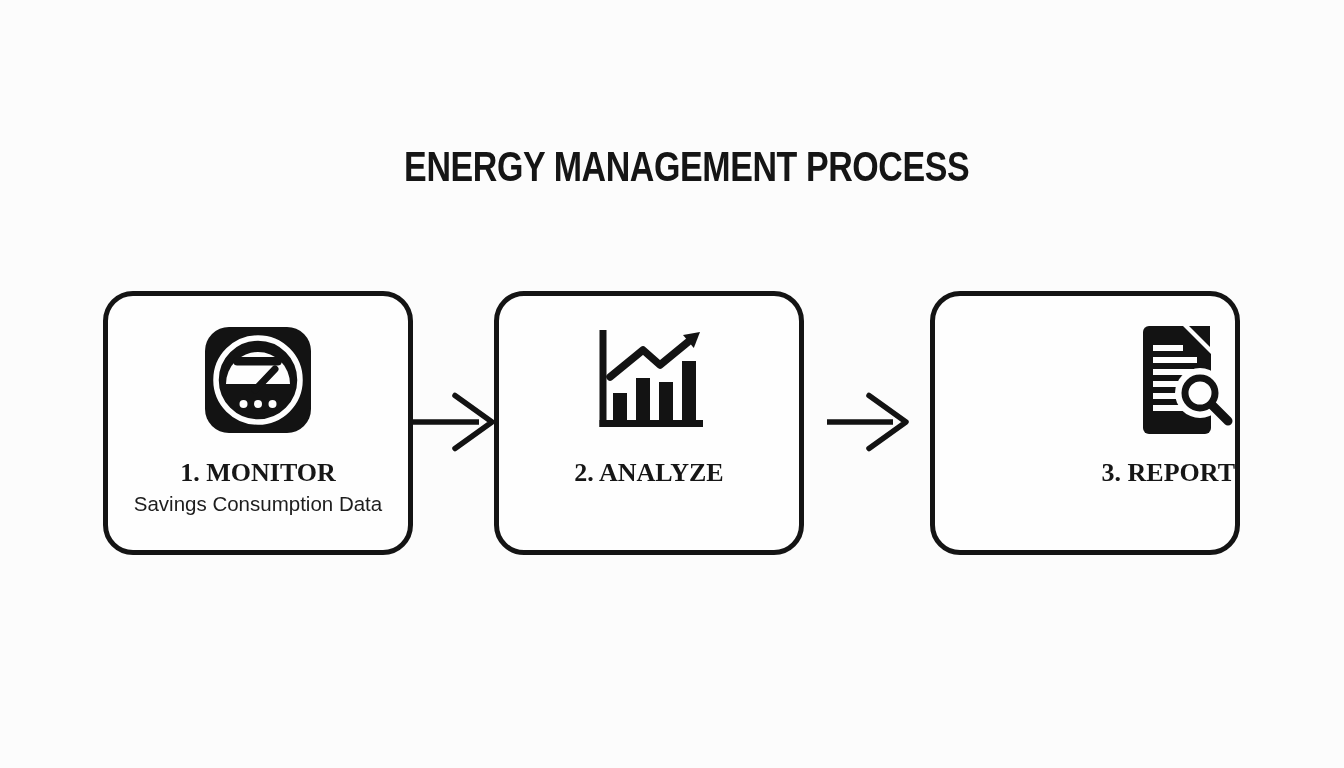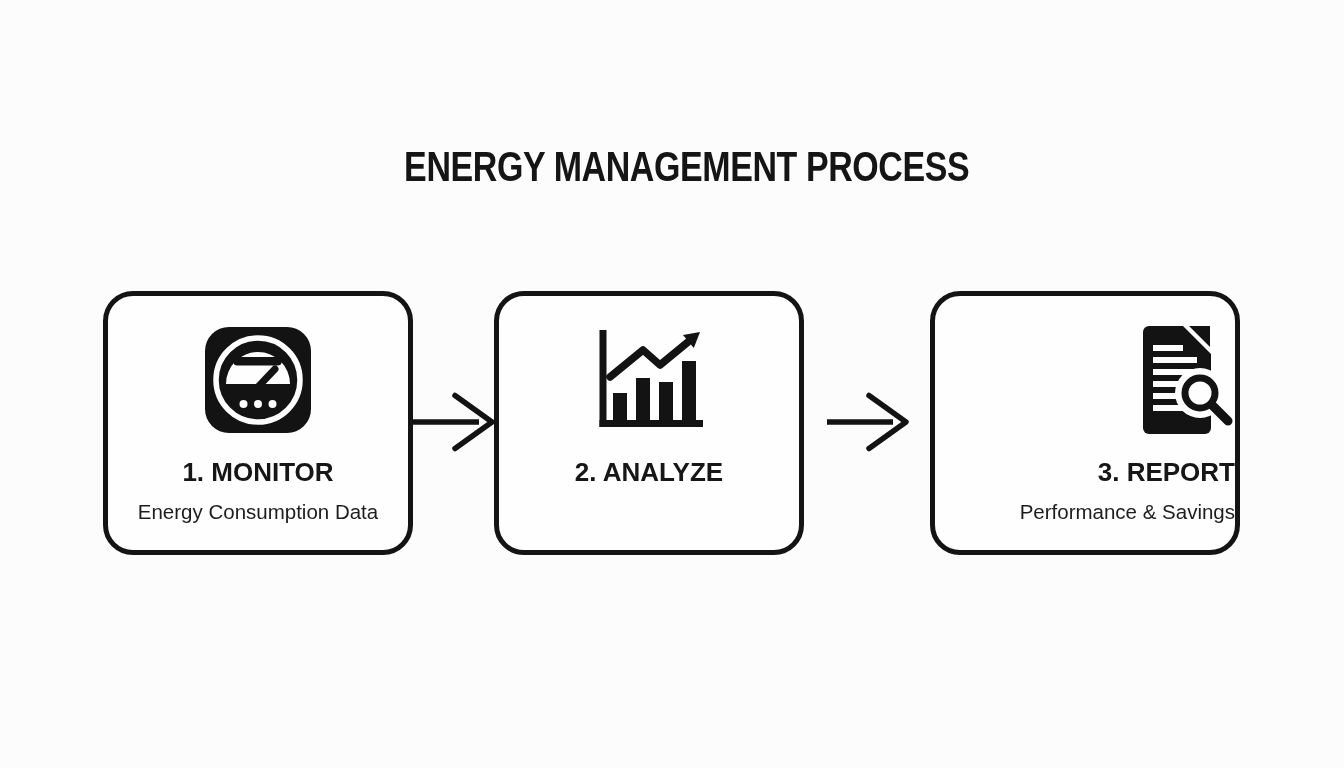--- a/index.html
+++ b/index.html
@@ -51,26 +51,27 @@
   .card-2 { left: 494px; }
   .card-3 { left: 930px; align-items: flex-end; }
   .icon-wrap {
     height: 110px;
     margin-top: 29px;
     display: flex;
     align-items: center;
     justify-content: center;
   }
   .step-heading {
-    margin: 23px 0 8px 0;
+    margin: 23px 0 0 0;
     font-size: 26px;
     line-height: 1.15;
     font-weight: bold;
     color: #161616;
     white-space: nowrap;
+    font-family: Liberation Serif, serif;
   }
   .step-desc {
     margin: 4px 0 0 0;
     font-size: 20.5px;
     line-height: 1.2;
     font-weight: normal;
     color: #1d1d1d;
     white-space: nowrap;
   }
   .arrow {
@@ -96,21 +97,21 @@
         <circle cx="53" cy="53" r="42" fill="none" stroke="#fefefe" stroke-width="5.5"></circle>
         <path d="M 21,57 A 32,32 0 0 1 85,57 Z" fill="#fefefe"></path>
         <rect x="28" y="30" width="49" height="8.5" rx="4.2" fill="#131313"></rect>
         <line x1="50" y1="63" x2="70" y2="42" stroke="#131313" stroke-width="7" stroke-linecap="round"></line>
         <circle cx="38.5" cy="77" r="4" fill="#fefefe"></circle>
         <circle cx="53" cy="77" r="4" fill="#fefefe"></circle>
         <circle cx="67.5" cy="77" r="4" fill="#fefefe"></circle>
       </svg>
     </div>
     <h2 class="step-heading">1. MONITOR</h2>
-    <p class="step-desc">Energy Consumption Data</p>
+    <p class="step-desc">Savings Consumption Data</p>
   </section>
 
   <div class="arrow arrow-1">
     <svg width="104" height="62" viewBox="0 0 104 62" aria-hidden="true">
       <line x1="0" y1="31" x2="66" y2="31" stroke="#131313" stroke-width="5.5"></line>
       <polyline points="42,4.5 79,31 42,57.5" fill="none" stroke="#131313" stroke-width="5.5" stroke-linecap="round" stroke-linejoin="round"></polyline>
     </svg>
   </div>
 
   <section class="card card-2">
@@ -147,16 +148,15 @@
         <rect x="14" y="56" width="44" height="6" fill="#fefefe"></rect>
         <rect x="14" y="68" width="44" height="6" fill="#fefefe"></rect>
         <rect x="14" y="80" width="44" height="6" fill="#fefefe"></rect>
         <circle cx="61" cy="68" r="25" fill="#fefefe"></circle>
         <line x1="72" y1="79" x2="89" y2="96" stroke="#fefefe" stroke-width="16" stroke-linecap="round"></line>
         <line x1="72" y1="79" x2="89" y2="96" stroke="#131313" stroke-width="9" stroke-linecap="round"></line>
         <circle cx="61" cy="68" r="15" fill="#fefefe" stroke="#131313" stroke-width="7"></circle>
       </svg>
     </div>
     <h2 class="step-heading">3. REPORT</h2>
-    <p class="step-desc">Performance &amp; Savings</p>
   </section>
 
 </div>
 
 </body></html>

